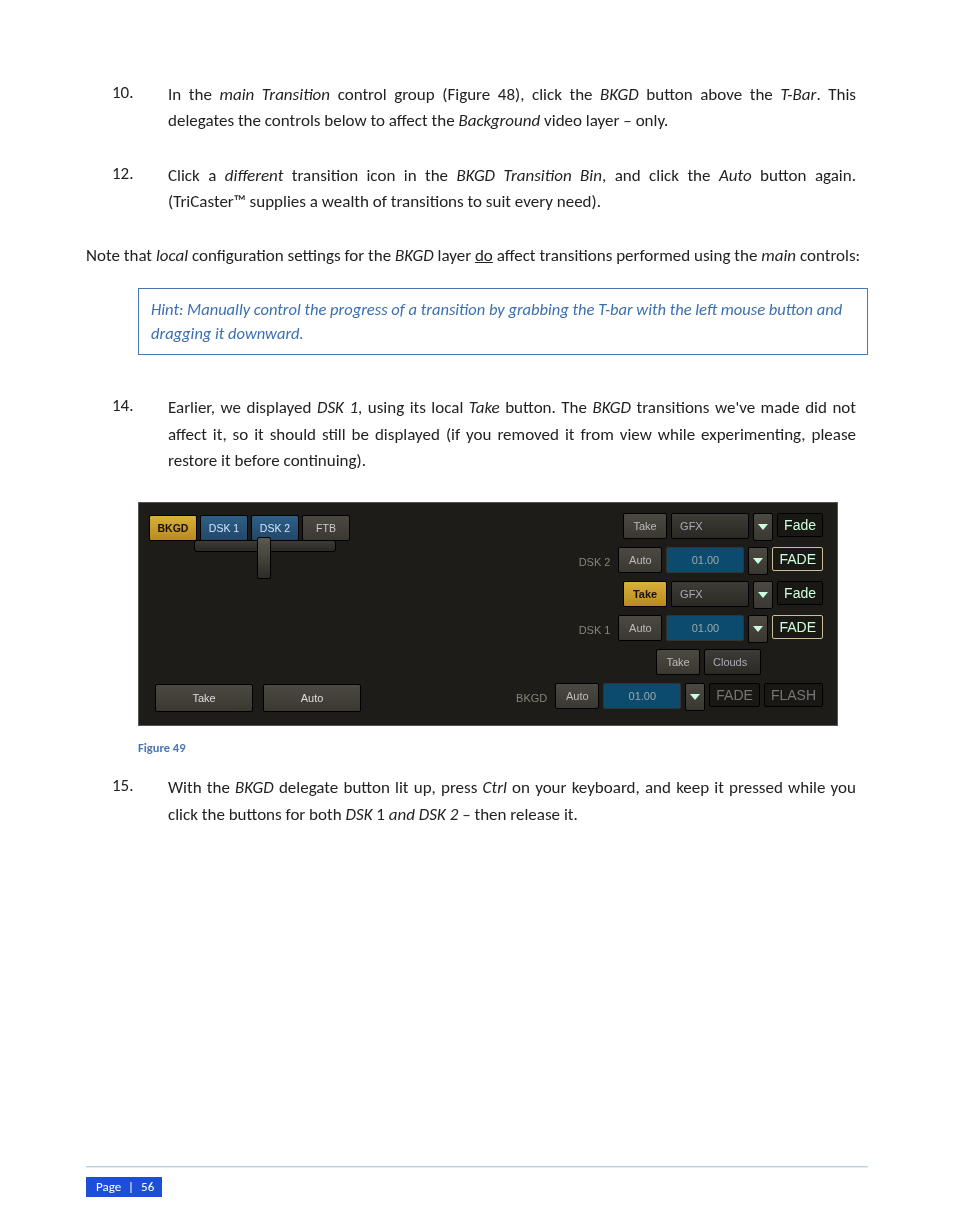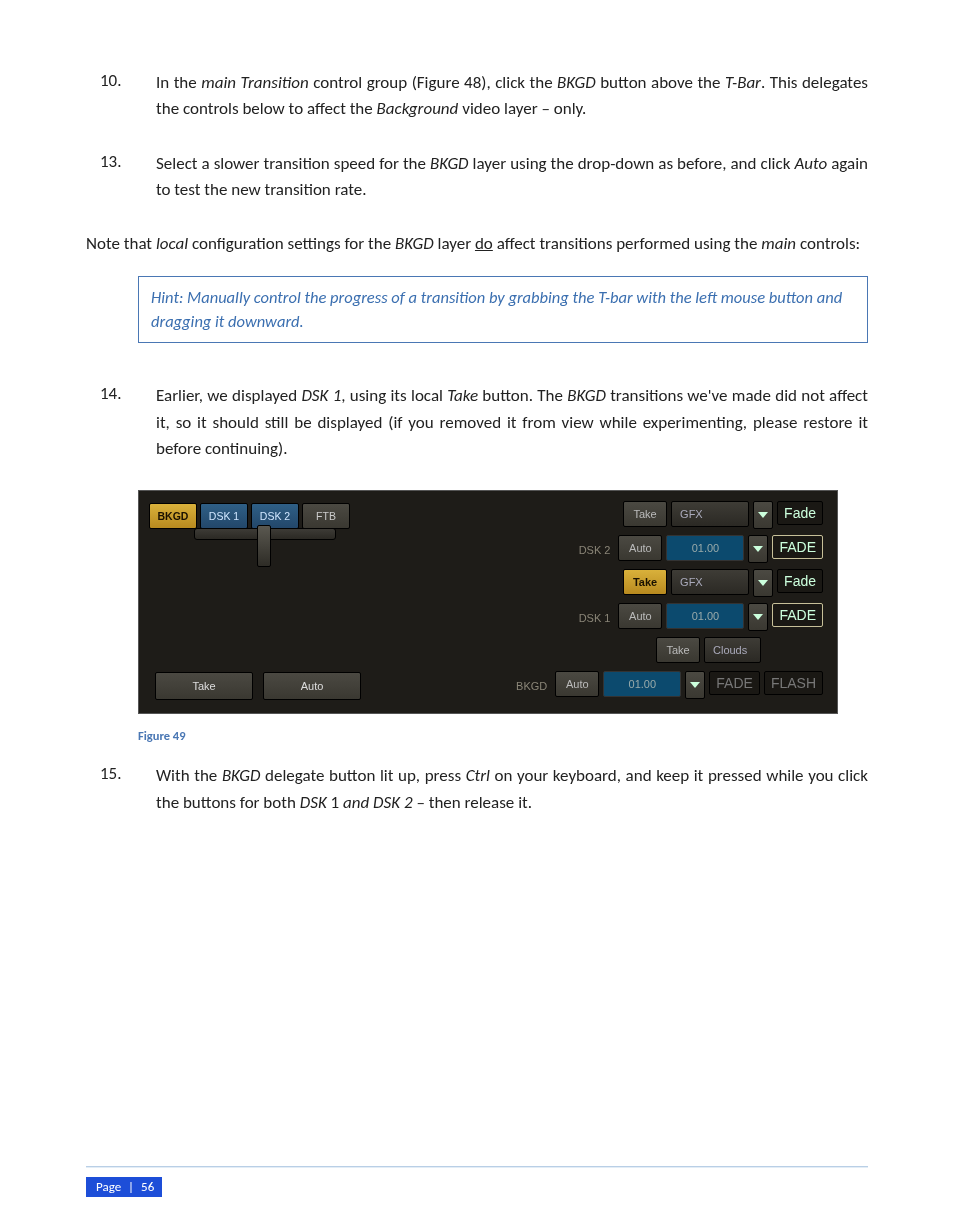--- a/index.html
+++ b/index.html
@@ -1,17 +1,17 @@
 <!DOCTYPE html>
 <html><head>
 <meta charset="utf-8">
 <style>
 html,body{margin:0;padding:0;background:#fff;font-family:Calibri,"Segoe UI",Arial,sans-serif;color:#222}
 .page{width:954px;min-height:1227px;box-sizing:border-box;padding:70px 86px 0 86px;position:relative}
-.ol{list-style:none;padding:0;margin:0}
+.ol{list-style:none;padding:0;margin:12px}
 .ol>li{display:flex;margin:0 0 28px 0}
 .ol .num{width:56px;flex:none;font-size:17px;text-align:left;padding-left:14px}
 .ol .txt{flex:1;font-size:17px;line-height:1.55;text-align:justify}
 .body-para{font-size:17px;line-height:1.55;margin:0 0 18px 0;text-align:justify}
 .hint-box{border:1px solid #4a77b4;padding:8px 12px;margin:0 0 40px 52px;font-style:italic;color:#3b6fb0;font-size:16.5px;line-height:1.5}
 .fig-caption{color:#4a77b4;font-size:12.5px;font-weight:700;margin:14px 0 20px 52px}
 .u{text-decoration:underline}
 em,.it{font-style:italic}
 
 
@@ -53,22 +53,22 @@
 </head>
 <body>
 <div class="page">
 
 <ol class="ol">
   <li>
     <div class="num">10.</div>
     <div class="txt">In the <em>main Transition</em> control group (Figure 48), click the <em>BKGD</em> button above the <em>T-Bar</em>. This delegates the controls below to affect the <em>Background</em> video layer – only.</div>
   </li>
   <li>
-    <div class="num">13.</div>
-    <div class="txt">Select a slower transition speed for the <em>BKGD</em> layer using the drop-down as before, and click <em>Auto</em> again to test the new transition rate.</div>
+    <div class="num">12.</div>
+    <div class="txt">Click a <em>different</em> transition icon in the <em>BKGD Transition Bin</em>, and click the <em>Auto</em> button again. (TriCaster™ supplies a wealth of transitions to suit every need).</div>
   </li>
 </ol>
 
 <p class="body-para">Note that <em>local</em> configuration settings for the <em>BKGD</em> layer <span class="u">do</span> affect transitions performed using the <em>main</em> controls:</p>
 
 <div class="hint-box">
   <span>Hint: Manually control the progress of a transition by grabbing the T-bar with the left mouse button and dragging it downward.</span>
 </div>
 
 <ol class="ol">

